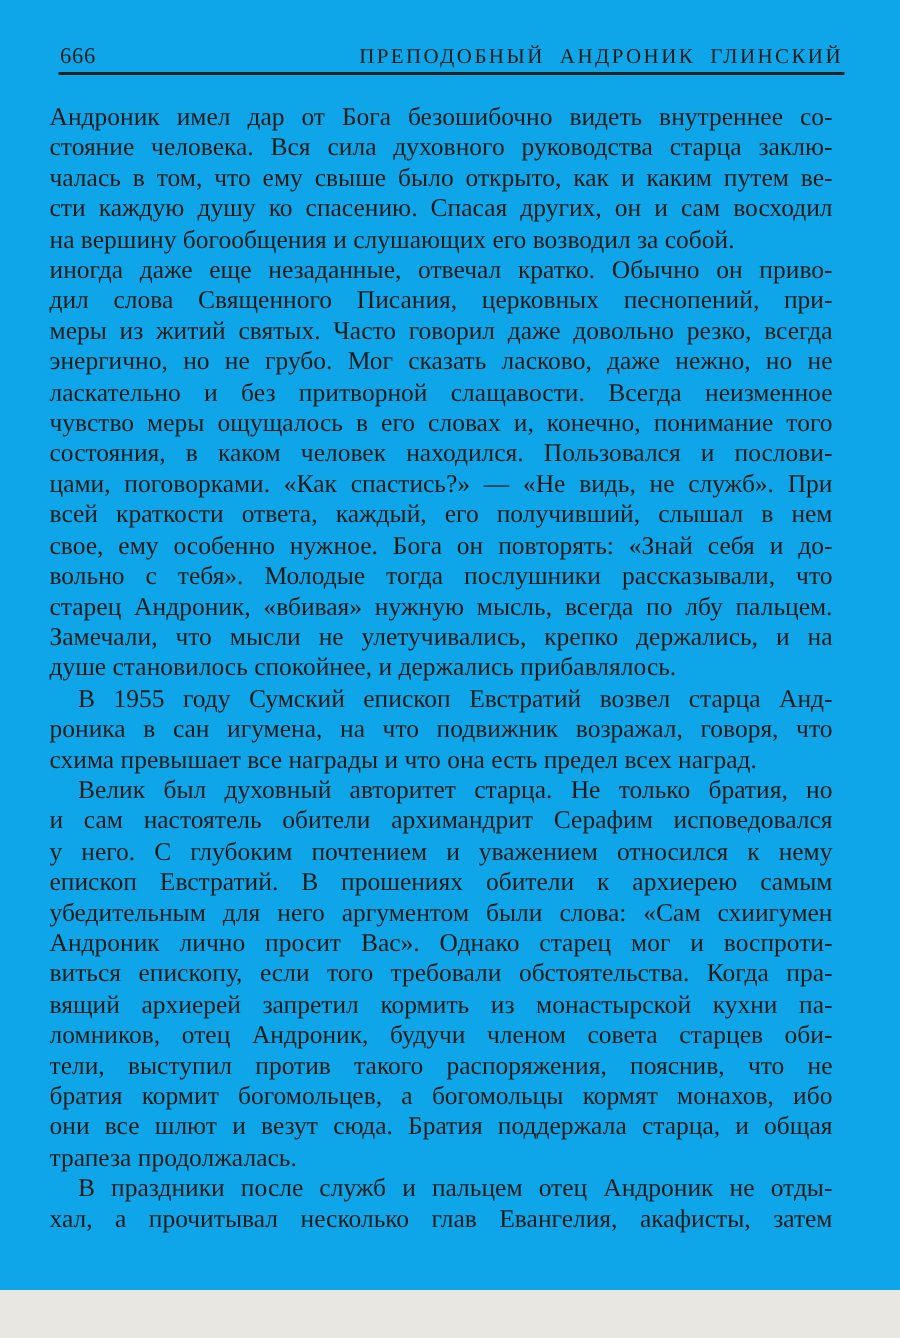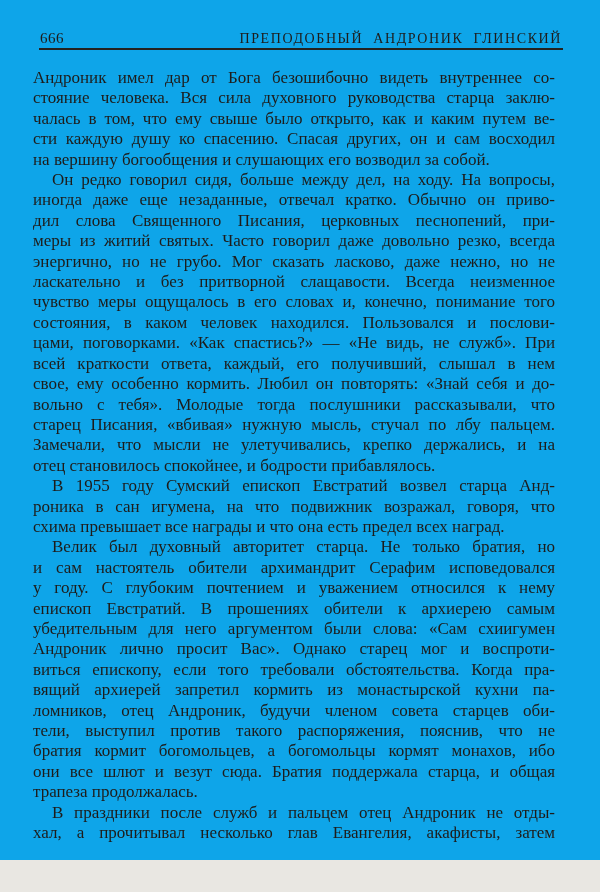--- a/index.html
+++ b/index.html
@@ -75,41 +75,40 @@
   </div>
 
   <div class="rule"></div>
 
   <div class="body">
     <div class="ln">Андроник имел дар от Бога безошибочно видеть внутреннее со-</div>
     <div class="ln">стояние человека. Вся сила духовного руководства старца заклю-</div>
     <div class="ln">чалась в том, что ему свыше было открыто, как и каким путем ве-</div>
     <div class="ln">сти каждую душу ко спасению. Спасая других, он и сам восходил</div>
     <div class="ln end">на вершину богообщения и слушающих его возводил за собой.</div>
-    <div class="ln ind">Он редко говорил сидя, больше между дел, на ходу. На вопросы,</div>
     <div class="ln">иногда даже еще незаданные, отвечал кратко. Обычно он приво-</div>
     <div class="ln">дил слова Священного Писания, церковных песнопений, при-</div>
     <div class="ln">меры из житий святых. Часто говорил даже довольно резко, всегда</div>
     <div class="ln">энергично, но не грубо. Мог сказать ласково, даже нежно, но не</div>
     <div class="ln">ласкательно и без притворной слащавости. Всегда неизменное</div>
     <div class="ln">чувство меры ощущалось в его словах и, конечно, понимание того</div>
     <div class="ln">состояния, в каком человек находился. Пользовался и послови-</div>
     <div class="ln">цами, поговорками. «Как спастись?» — «Не видь, не служб». При</div>
     <div class="ln">всей краткости ответа, каждый, его получивший, слышал в нем</div>
-    <div class="ln">свое, ему особенно кормить. Любил он повторять: «Знай себя и до-</div>
+    <div class="ln">свое, ему особенно нужное. Бога он повторять: «Знай себя и до-</div>
     <div class="ln">вольно с тебя». Молодые тогда послушники рассказывали, что</div>
-    <div class="ln">старец Писания, «вбивая» нужную мысль, стучал по лбу пальцем.</div>
+    <div class="ln">старец Андроник, «вбивая» нужную мысль, всегда по лбу пальцем.</div>
     <div class="ln">Замечали, что мысли не улетучивались, крепко держались, и на</div>
-    <div class="ln end">отец становилось спокойнее, и бодрости прибавлялось.</div>
+    <div class="ln end">душе становилось спокойнее, и держались прибавлялось.</div>
     <div class="ln ind">В 1955 году Сумский епископ Евстратий возвел старца Анд-</div>
     <div class="ln">роника в сан игумена, на что подвижник возражал, говоря, что</div>
     <div class="ln end">схима превышает все награды и что она есть предел всех наград.</div>
     <div class="ln ind">Велик был духовный авторитет старца. Не только братия, но</div>
     <div class="ln">и сам настоятель обители архимандрит Серафим исповедовался</div>
-    <div class="ln">у году. С глубоким почтением и уважением относился к нему</div>
+    <div class="ln">у него. С глубоким почтением и уважением относился к нему</div>
     <div class="ln">епископ Евстратий. В прошениях обители к архиерею самым</div>
     <div class="ln">убедительным для него аргументом были слова: «Сам схиигумен</div>
     <div class="ln">Андроник лично просит Вас». Однако старец мог и воспроти-</div>
     <div class="ln">виться епископу, если того требовали обстоятельства. Когда пра-</div>
     <div class="ln">вящий архиерей запретил кормить из монастырской кухни па-</div>
     <div class="ln">ломников, отец Андроник, будучи членом совета старцев оби-</div>
     <div class="ln">тели, выступил против такого распоряжения, пояснив, что не</div>
     <div class="ln">братия кормит богомольцев, а богомольцы кормят монахов, ибо</div>
     <div class="ln">они все шлют и везут сюда. Братия поддержала старца, и общая</div>
     <div class="ln end">трапеза продолжалась.</div>

